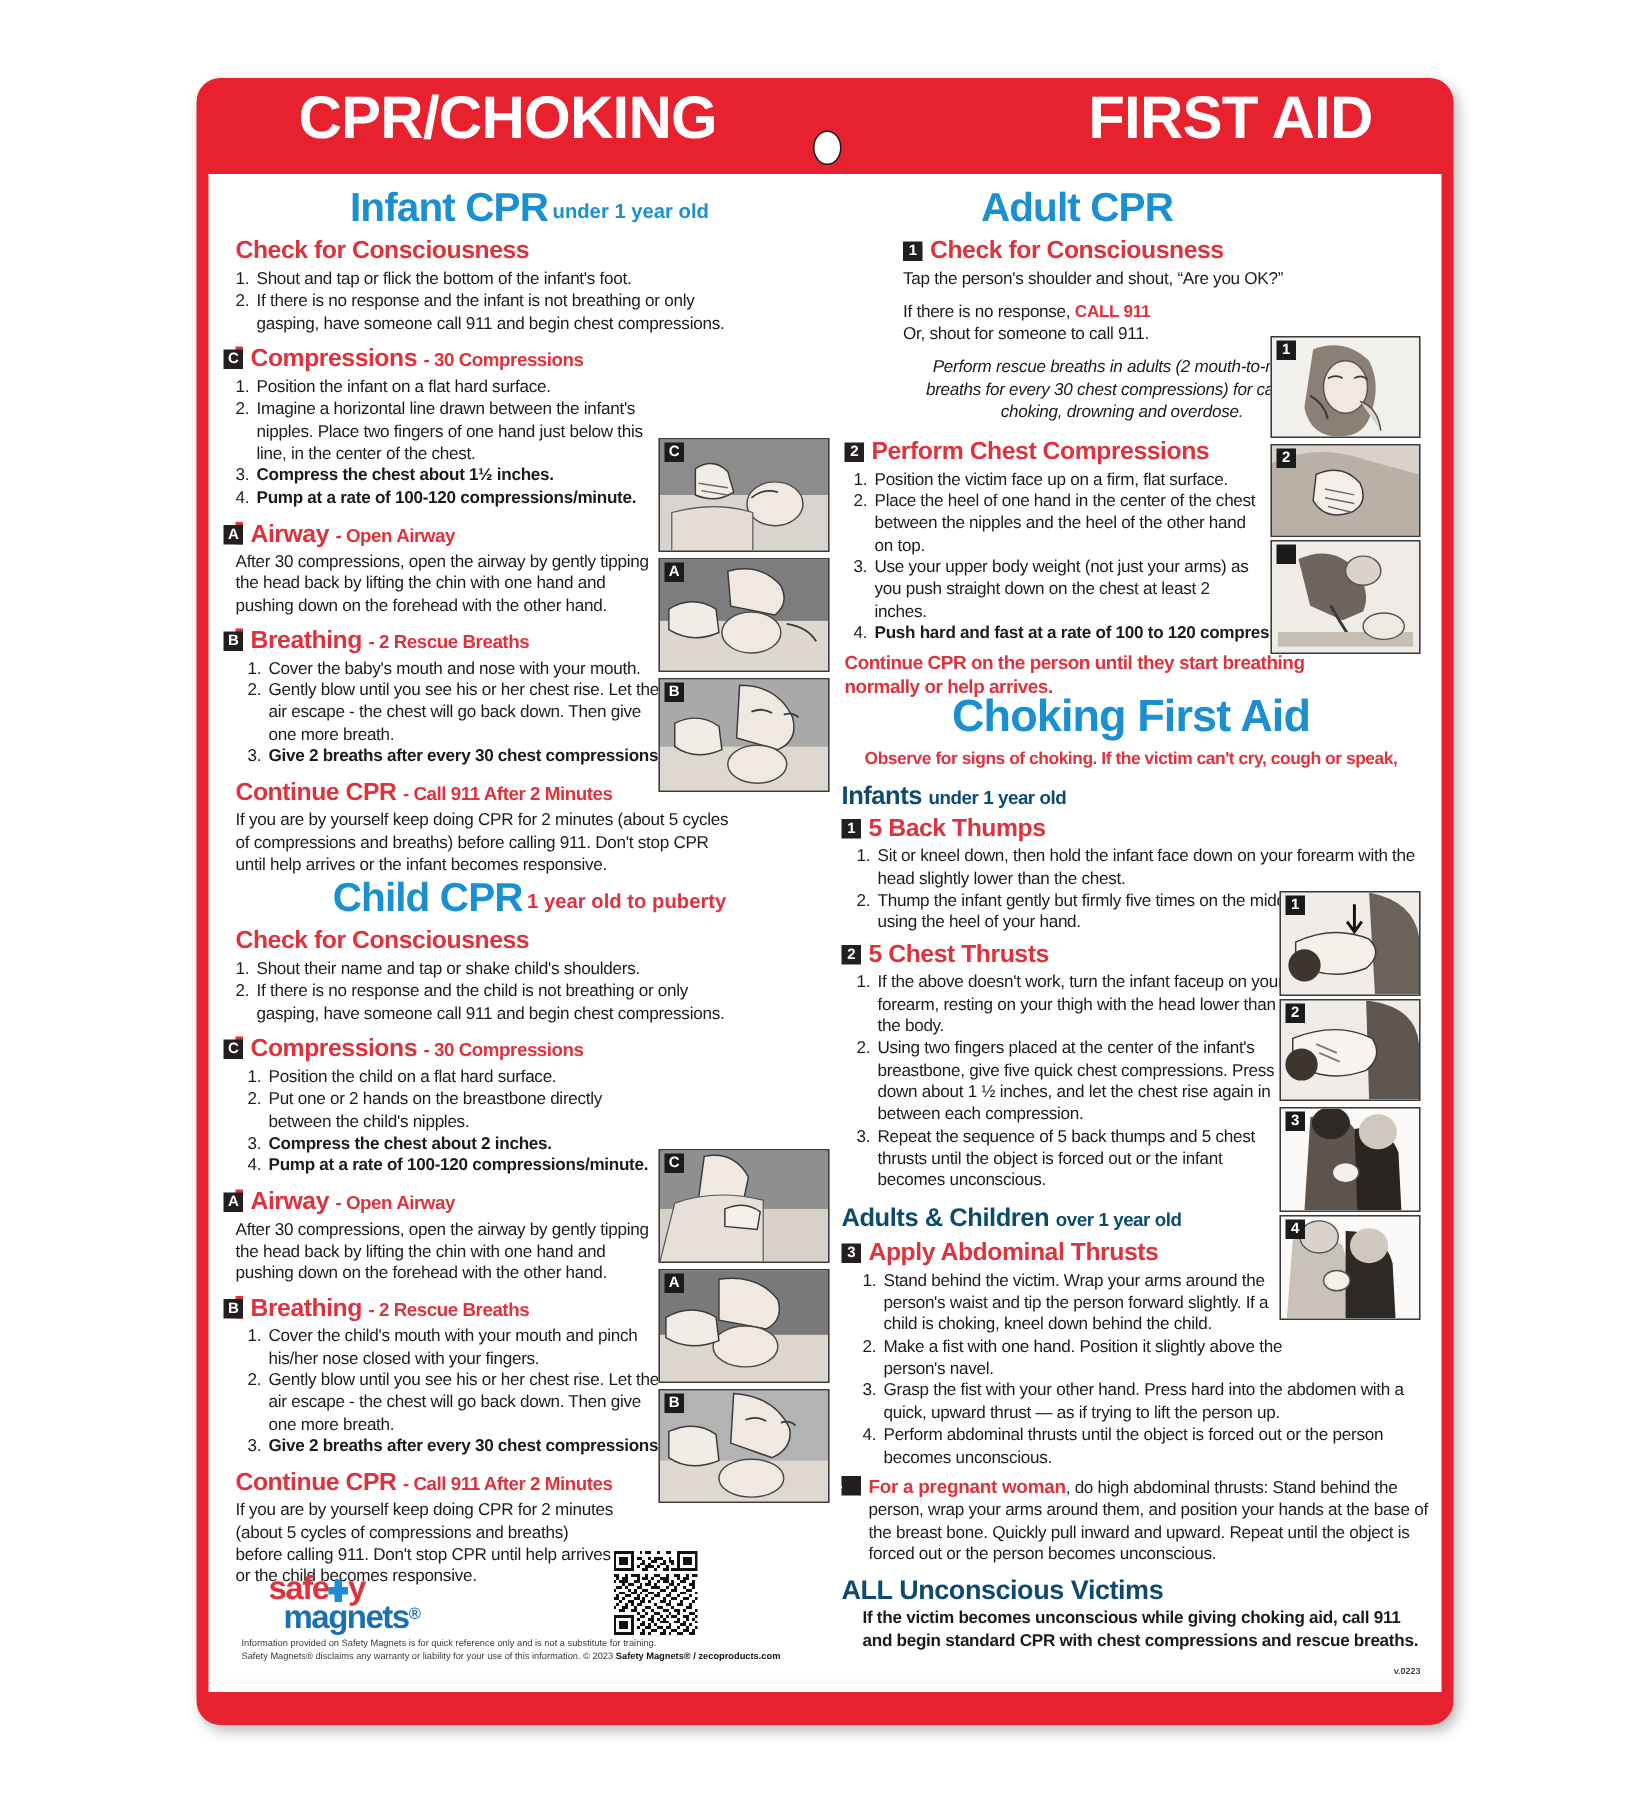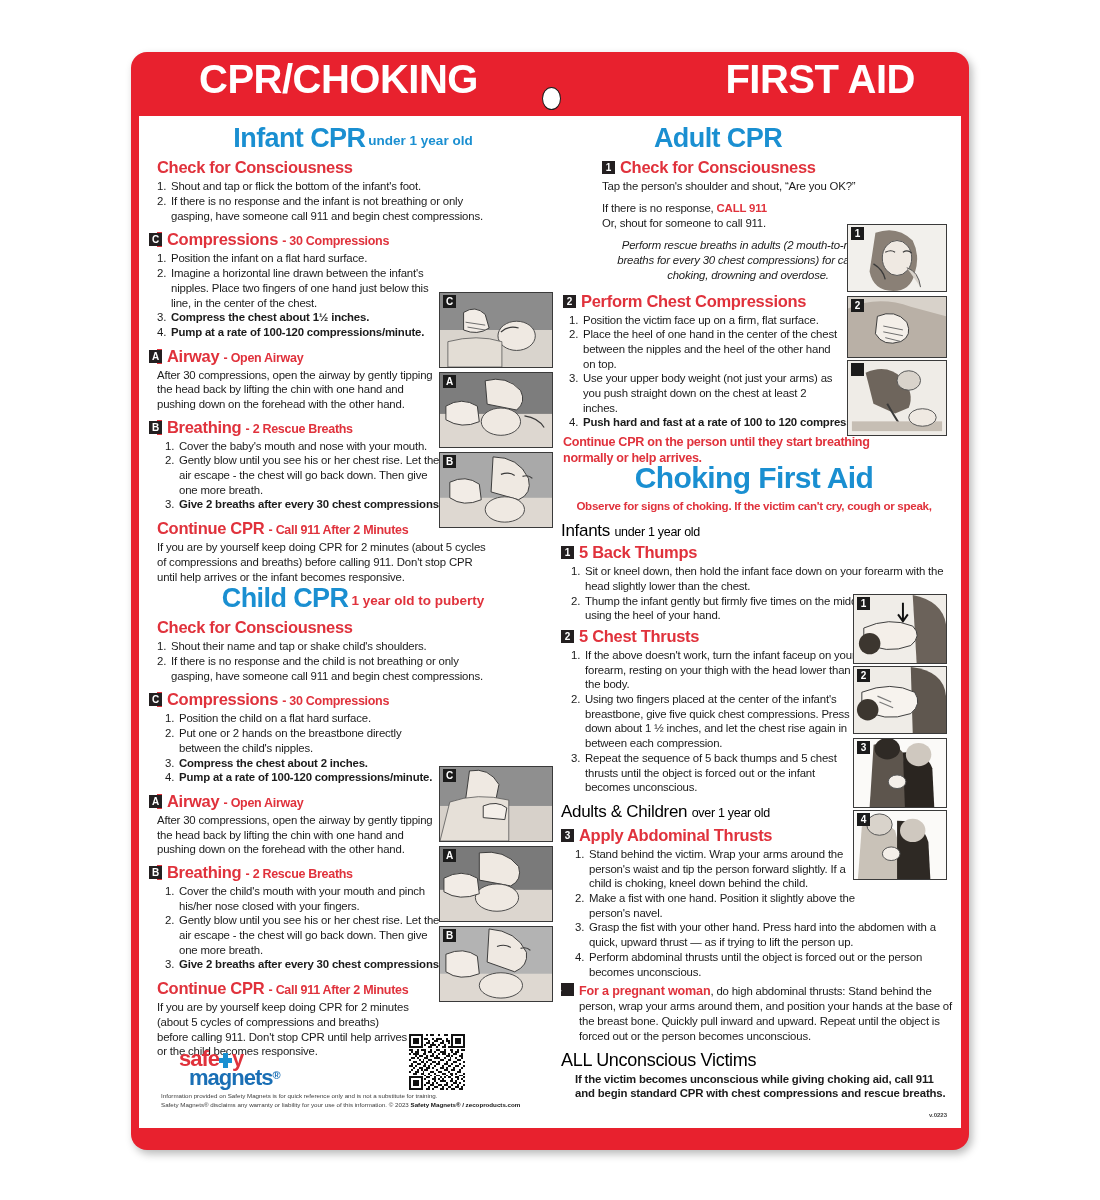--- a/index.html
+++ b/index.html
@@ -73,21 +73,21 @@
   .red-head{
     color:#e0323c;
     font-weight:bold;
     font-size:16.5px;
     letter-spacing:-0.3px;
     line-height:1.15;
     margin:0;
   }
   .red-head .rh-sub{ font-size:12.5px; }
   .blue-head{
-    color:#000000;font-weight:normal;font-size:17px;letter-spacing:-0.3px;
+    color:#0c4a6e;font-weight:bold;font-size:17px;letter-spacing:-0.3px;
   }
   .blue-head .bh-sub{ font-size:12.5px; }
   .body-txt{
     color:#1b1b1b;
     font-size:11.4px;
     line-height:1.29;
     letter-spacing:-0.18px;
   }
   .body-txt b{font-weight:bold;}
   .red-txt{color:#e0323c;font-weight:bold;}

